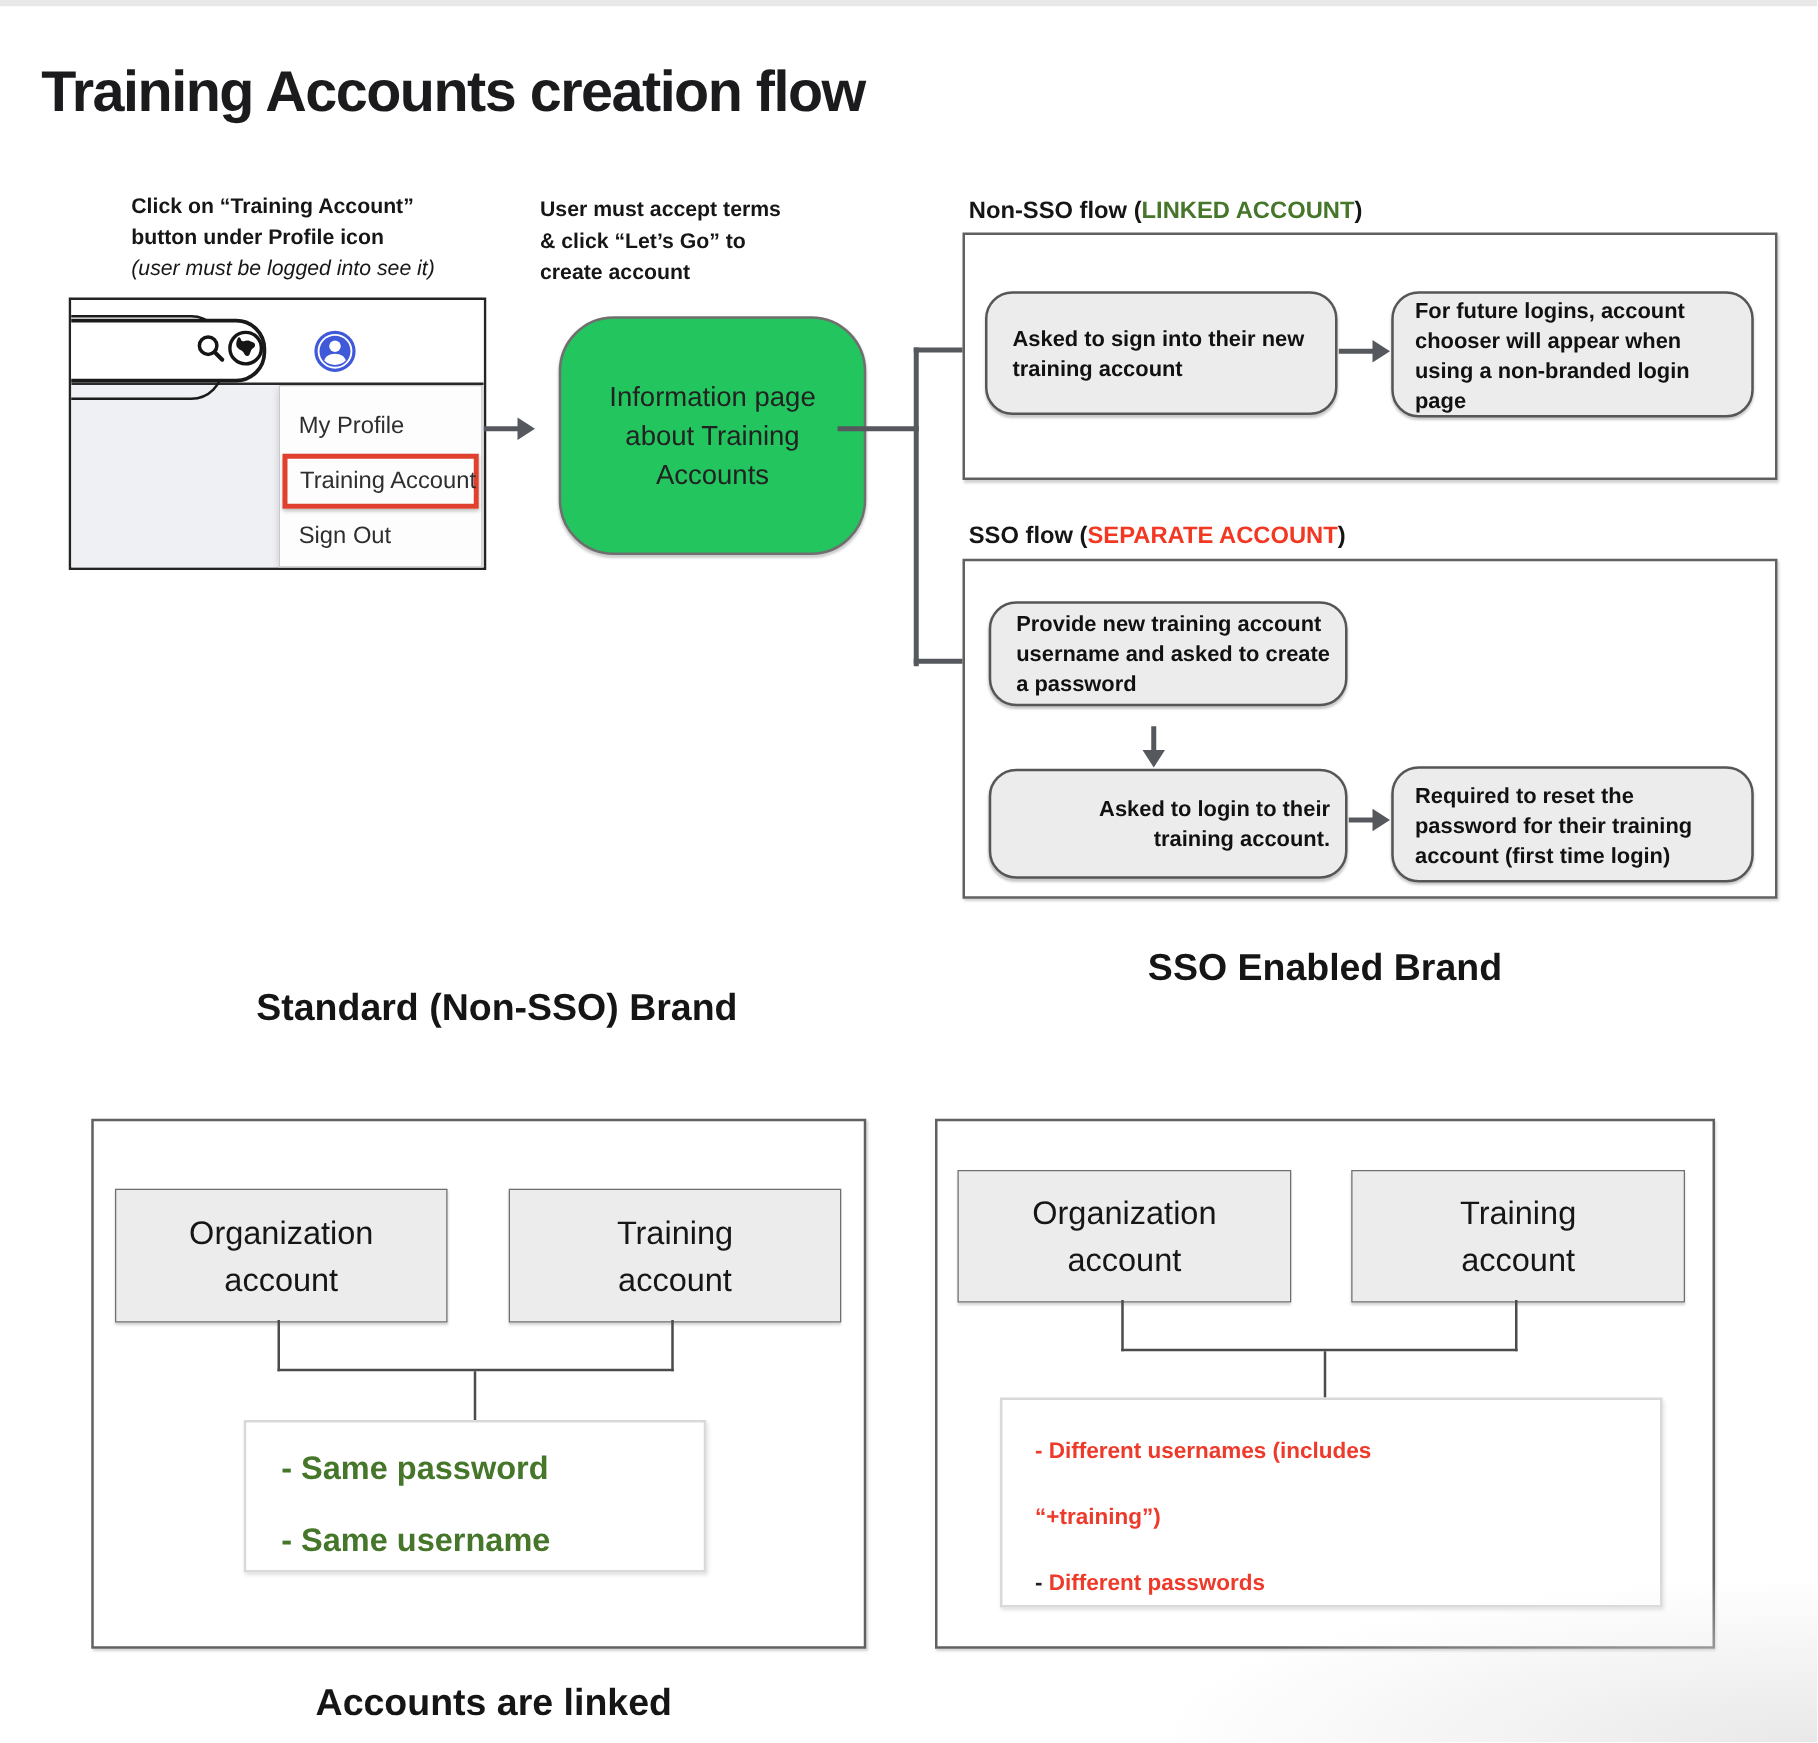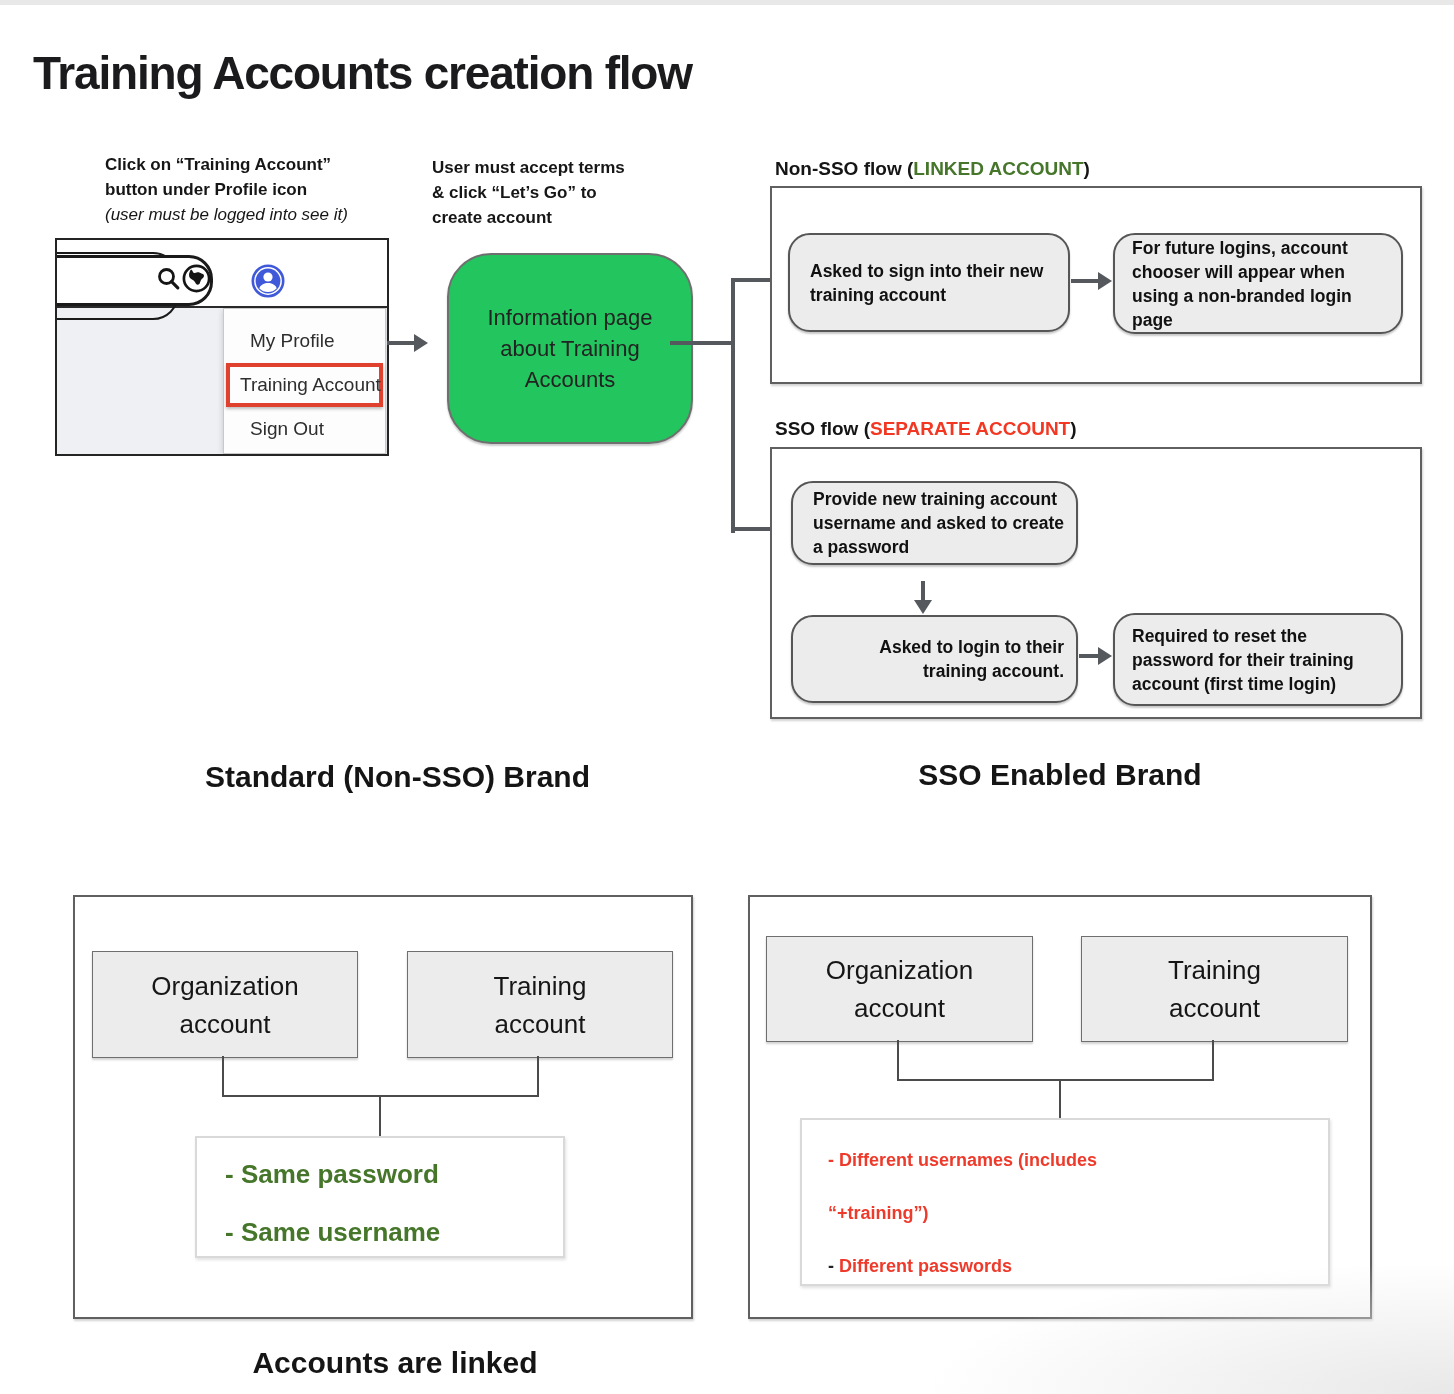--- a/index.html
+++ b/index.html
@@ -12,21 +12,21 @@
   .title{left:33px;top:46px;font-size:46px;font-weight:700;letter-spacing:-1.2px;color:#1b1b1d;}
   .caption{font-size:17px;font-weight:700;line-height:25px;color:#161616;}
   .caption .it{font-style:italic;font-weight:400;}
   
   .mockup{left:55px;top:238px;width:330px;height:214px;border:2.5px solid #242424;background:#fff;overflow:hidden;}
   .mk-topbar{position:absolute;left:0;top:0;width:100%;height:68px;background:#fff;border-bottom:2px solid #2a2a2a;box-sizing:border-box;}
   .mk-content{position:absolute;left:0;top:68px;right:0;bottom:0;background:#eef0f3;}
   .mk-outer-search{position:absolute;left:-36px;top:12px;width:154px;height:64px;border:2.5px solid #1a1a1a;border-radius:26px;background:transparent;}
   .mk-capsule{position:absolute;left:-36px;top:15px;width:186px;height:45px;border:3px solid #1a1a1a;border-radius:24px;background:#fff;}
   .mk-menu{position:absolute;left:166px;top:68px;width:163px;height:146px;background:#fdfdfd;border:1px solid #c9c9c9;box-shadow:0 2px 6px rgba(0,0,0,.18);box-sizing:border-box;padding-top:10px;}
-  .mk-item{height:44px;line-height:44px;padding-left:26px;font-size:19px;color:#2e2e2e;white-space:nowrap;}
+  .mk-item{height:44px;line-height:44px;padding-left:15px;font-size:19px;color:#2e2e2e;white-space:nowrap;}
   .mk-item.hl{border:4px solid #e0402e;margin:0 2px;height:44px;line-height:36px;padding-left:10px;box-sizing:border-box;box-shadow:0 2px 3px rgba(0,0,0,.25);}
   
   .roundbox{border:2px solid #565656;background:#ececec;border-radius:22px;display:flex;align-items:center;
     font-size:17.5px;font-weight:700;line-height:24px;color:#111;padding:6px 12px 6px 20px;box-sizing:border-box;
     box-shadow:0 2px 2px rgba(0,0,0,.22);}
   .infobox{left:428px;top:253px;width:242px;height:187px;border:2px solid #6f6f6f;background:#22c55e;border-radius:44px;
     display:flex;align-items:center;justify-content:center;text-align:center;font-size:22px;line-height:31px;color:#222;
     box-shadow:0 2px 2px rgba(0,0,0,.2);margin-left:19px;}
   .infobox .inner{width:200px;}
   .flow-label{font-size:19px;font-weight:700;color:#151515;white-space:nowrap;}
@@ -136,21 +136,21 @@
   <div class="arr-d" style="left:914px;top:600px;"></div>
   <div class="abs roundbox" style="left:791px;top:615px;width:287px;height:88px;text-align:right;">
     <div>Asked to login to their training account.</div>
   </div>
   <div class="hline" style="left:1079px;top:654px;width:22px;"></div>
   <div class="arr-r" style="left:1098px;top:647px;"></div>
   <div class="abs roundbox" style="left:1113px;top:613px;width:290px;height:93px;padding-left:17px;">
     <div>Required to reset the password for their training account (first time login)</div>
   </div>
 
-  <div class="abs b-heading" style="left:90px;top:760px;width:615px;">Standard (Non-SSO) Brand</div>
+  <div class="abs b-heading" style="left:90px;top:790px;width:615px;">Standard (Non-SSO) Brand</div>
   <div class="abs b-heading" style="left:750px;top:758px;width:620px;">SSO Enabled Brand</div>
 
   <div class="abs frame" style="left:73px;top:895px;width:616px;height:420px;"></div>
   <div class="abs acctbox" style="left:92px;top:951px;width:264px;height:105px;">
     <div>
       <div>Organization</div>
       <div>account</div>
     </div>
   </div>
   <div class="abs acctbox" style="left:407px;top:951px;width:264px;height:105px;">

